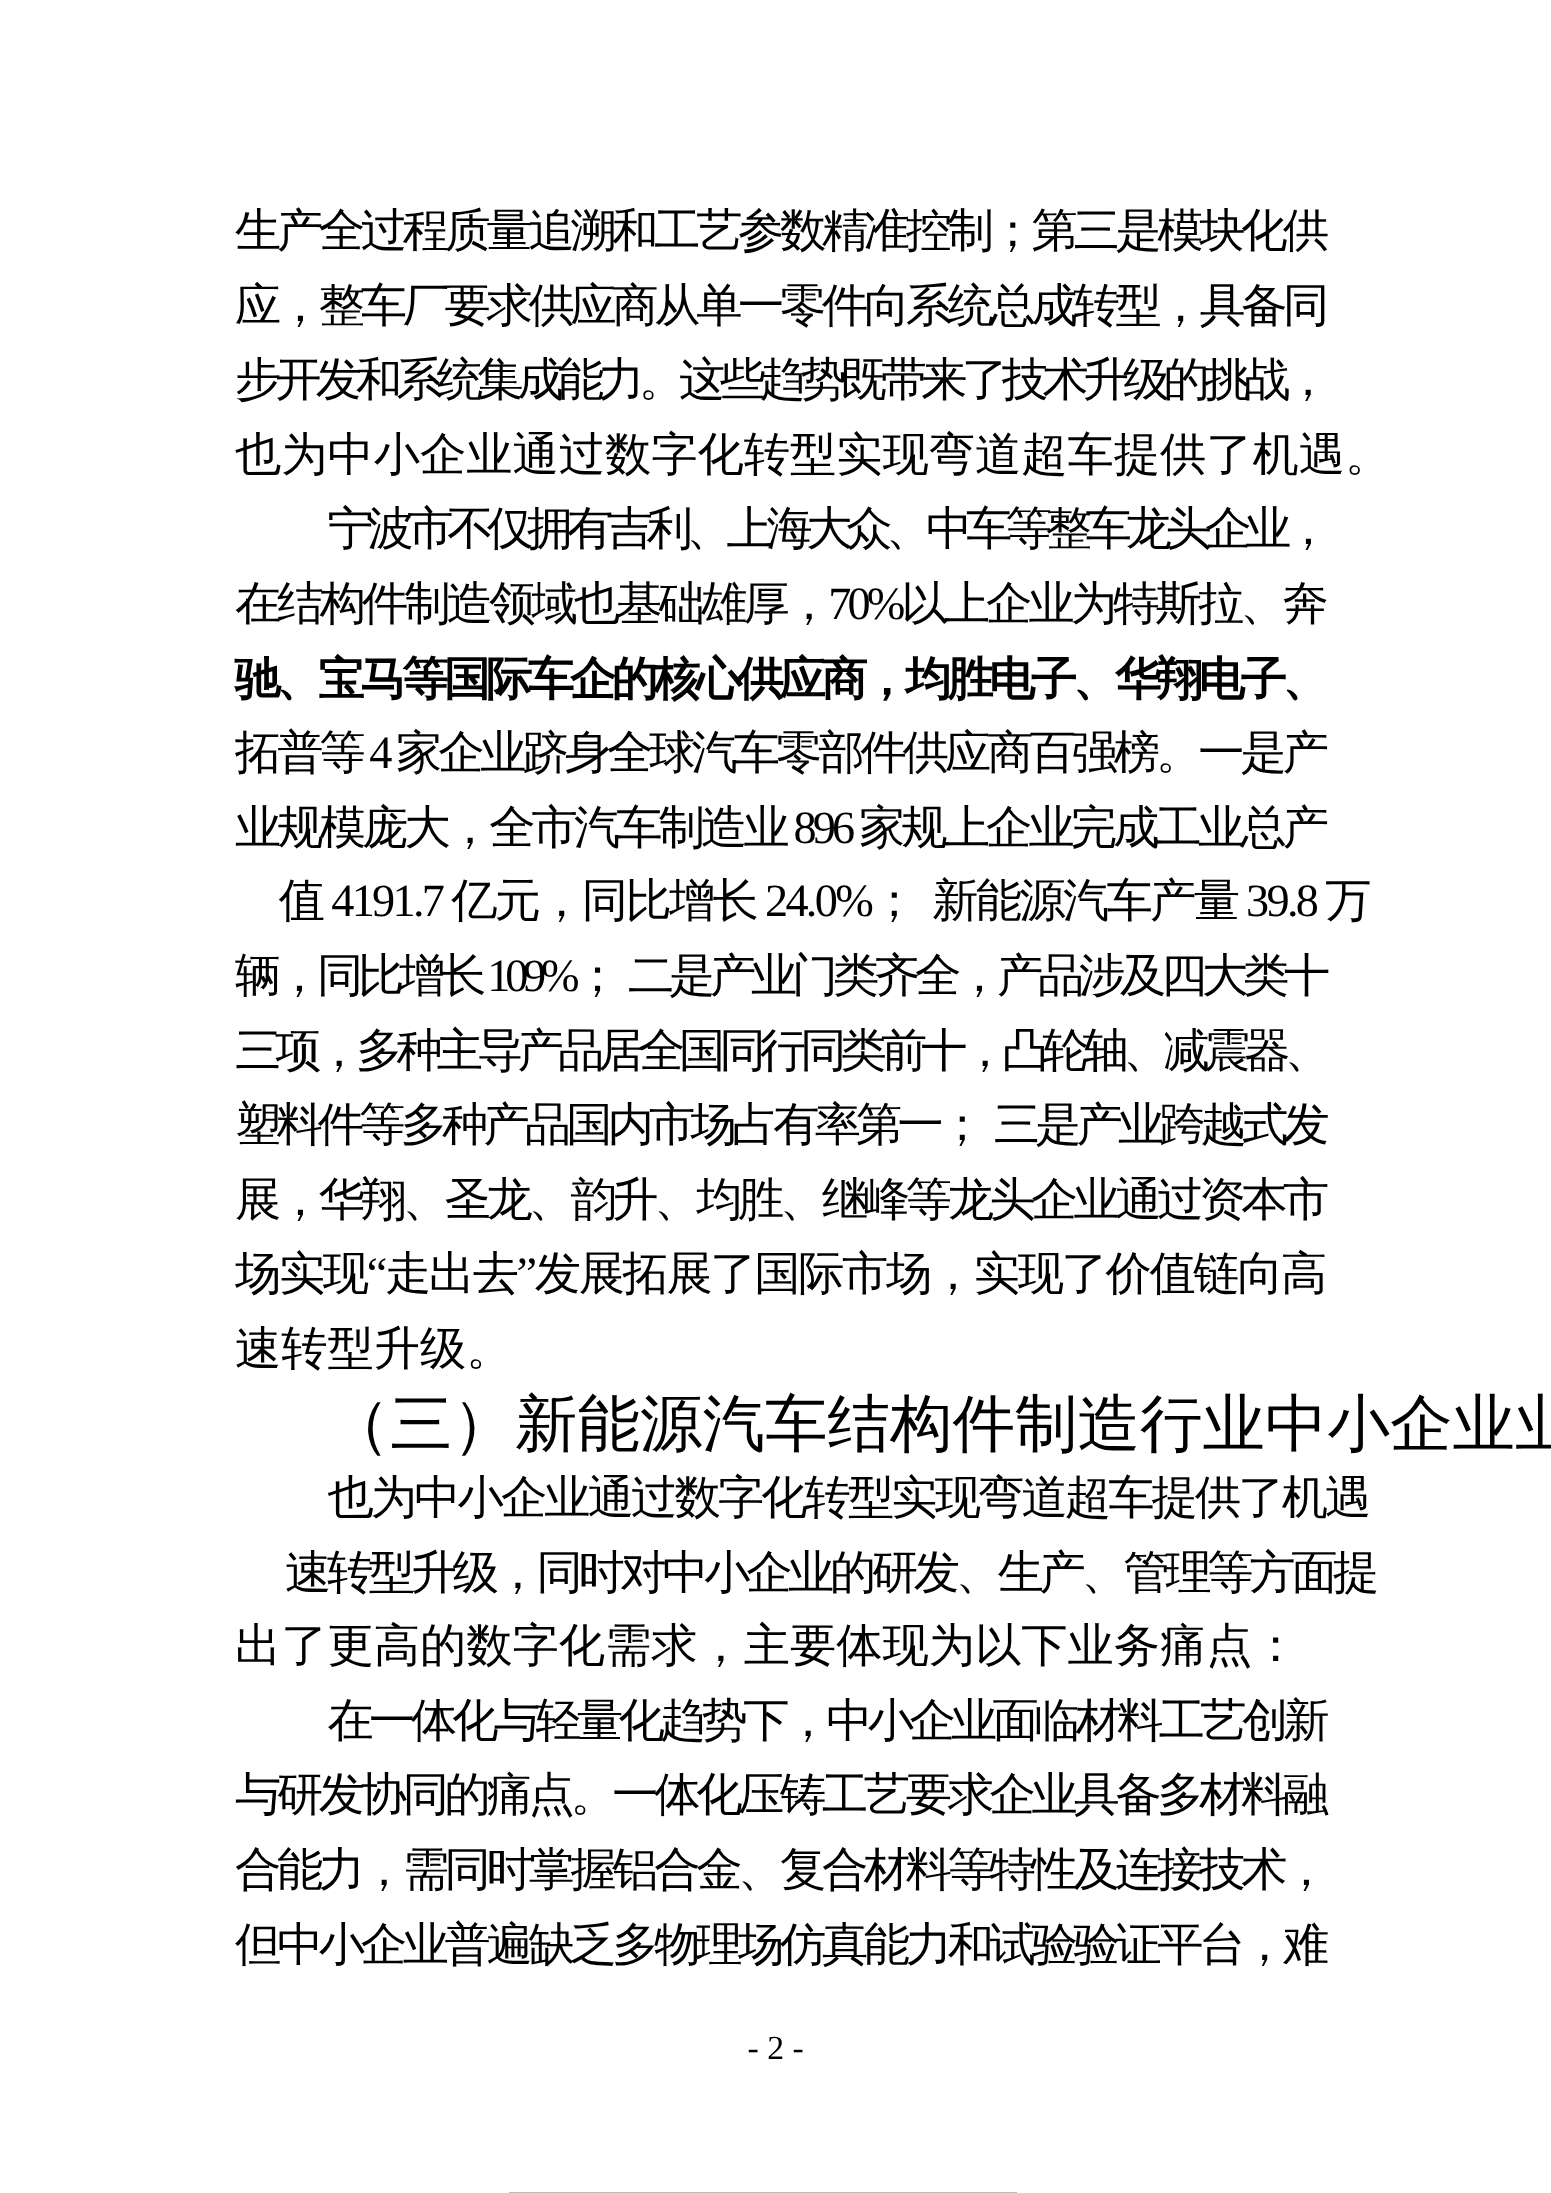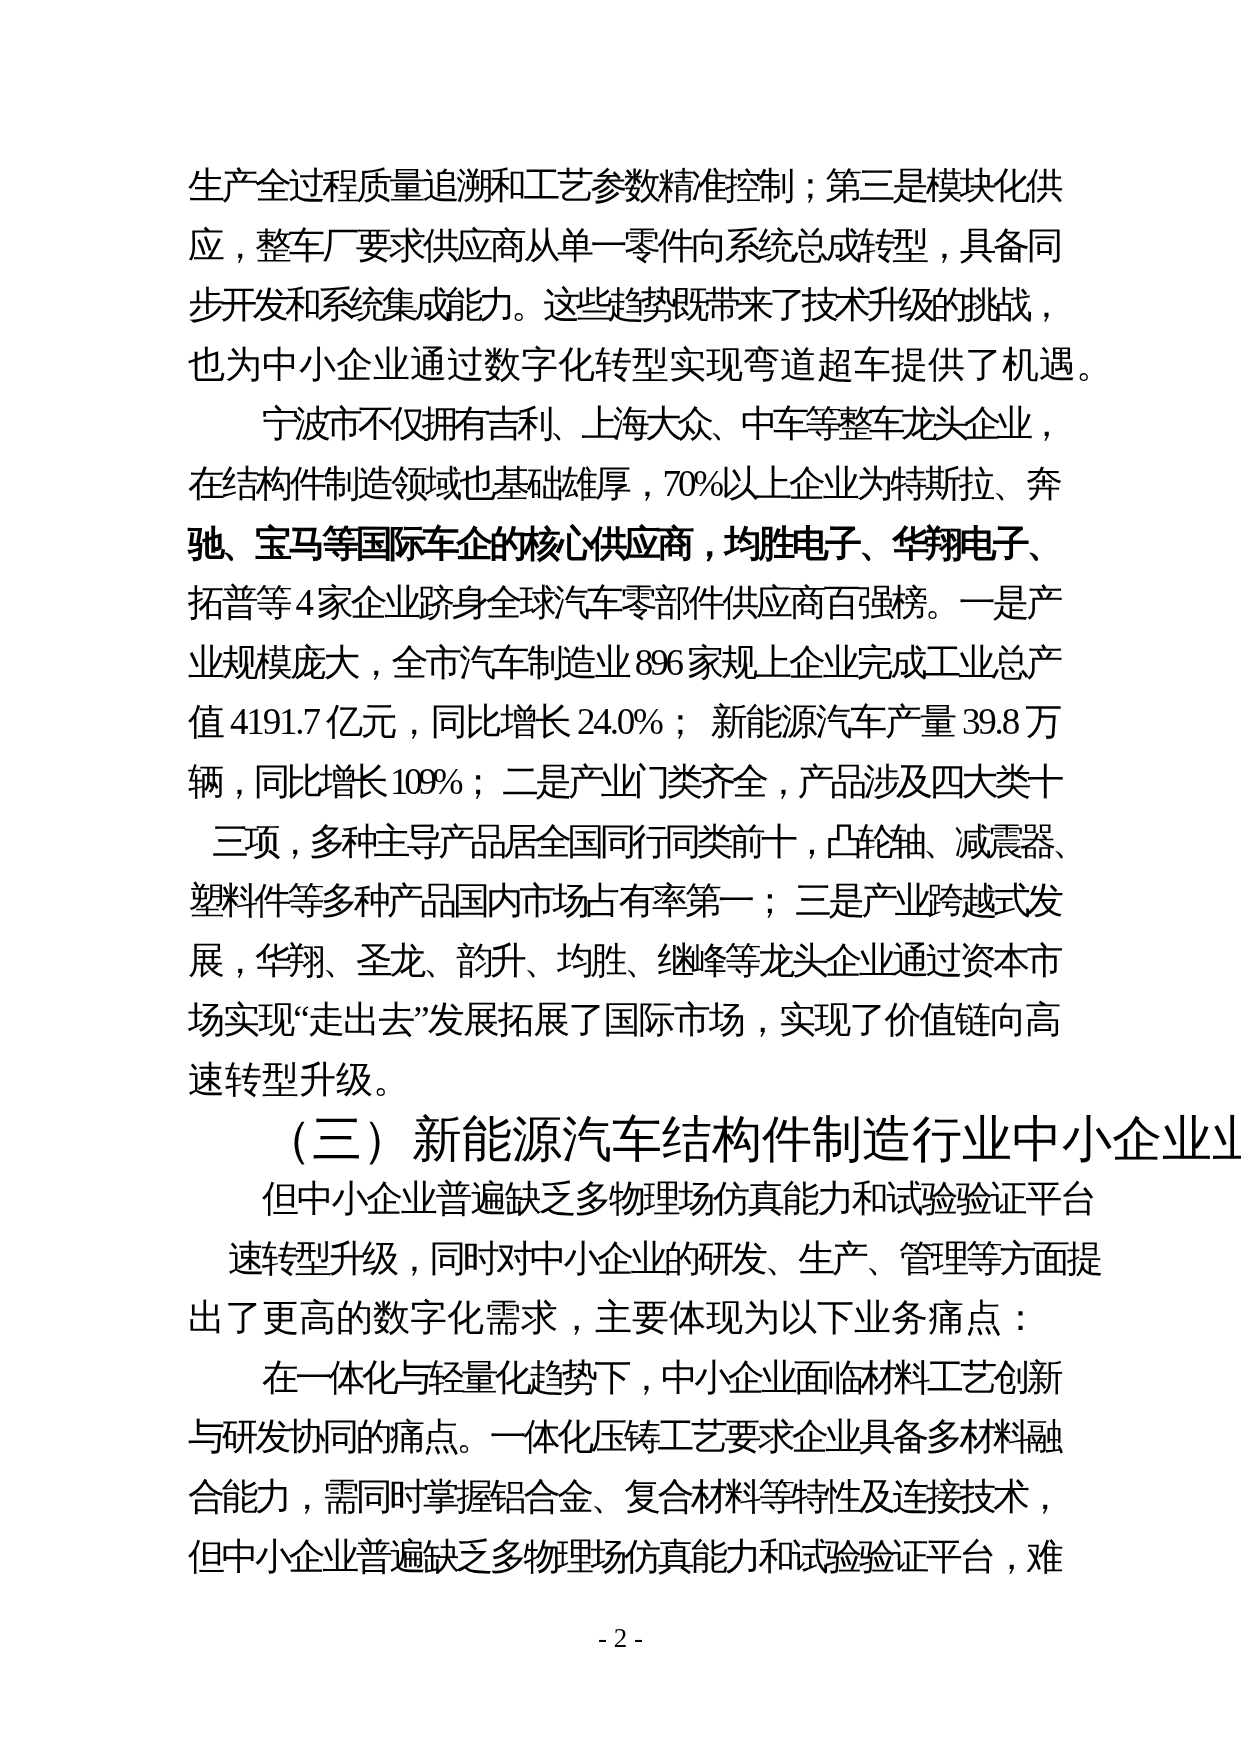--- a/index.html
+++ b/index.html
@@ -44,29 +44,29 @@
   <div class="textblock" id="textblock">
       <div class="tline" style="letter-spacing: -3.46154px;"><span>生产全过程质量追溯和工艺参数精准控制；第三是模块化供</span></div>
       <div class="tline" style="letter-spacing: -3.46154px;"><span>应，整车厂要求供应商从单一零件向系统总成转型，具备同</span></div>
       <div class="tline" style="letter-spacing: -4.7037px;"><span>步开发和系统集成能力。这些趋势既带来了技术升级的挑战，</span></div>
       <div class="tline"><span>也为中小企业通过数字化转型实现弯道超车提供了机遇。</span></div>
       <div class="tline indent" style="letter-spacing: -5.08px;"><span>宁波市不仅拥有吉利、上海大众、中车等整车龙头企业，</span></div>
       <div class="tline" style="letter-spacing: -3.10475px;"><span>在结构件制造领域也基础雄厚，70%以上企业为特斯拉、奔</span></div>
       <div class="tline" style="letter-spacing: -3.46154px; font-weight: bold;"><span>驰、宝马等国际车企的核心供应商，均胜电子、华翔电子、</span></div>
       <div class="tline" style="letter-spacing: -3.21429px;"><span>拓普等 4 家企业跻身全球汽车零部件供应商百强榜。一是产</span></div>
       <div class="tline" style="letter-spacing: -3.10345px;"><span>业规模庞大，全市汽车制造业 896 家规上企业完成工业总产</span></div>
-      <div class="tline" style="letter-spacing: -2.14944px;"><span>值 4191.7 亿元，同比增长 24.0%；  新能源汽车产量 39.8 万</span></div>
+      <div class="tline" style="letter-spacing: -2.14944px; margin-left: 35px;"><span>值 4191.7 亿元，同比增长 24.0%；  新能源汽车产量 39.8 万</span></div>
       <div class="tline" style="letter-spacing: -4.19607px;"><span>辆，同比增长 109%；  二是产业门类齐全，产品涉及四大类十</span></div>
-      <div class="tline" style="letter-spacing: -4.7037px; margin-left: 24px;"><span>三项，多种主导产品居全国同行同类前十，凸轮轴、减震器、</span></div>
+      <div class="tline" style="letter-spacing: -4.7037px;"><span>三项，多种主导产品居全国同行同类前十，凸轮轴、减震器、</span></div>
       <div class="tline" style="letter-spacing: -3.875px;"><span>塑料件等多种产品国内市场占有率第一；  三是产业跨越式发</span></div>
       <div class="tline" style="letter-spacing: -3.46154px; text-decoration: underline;"><span>展，华翔、圣龙、韵升、均胜、继峰等龙头企业通过资本市</span></div>
       <div class="tline" style="letter-spacing: -1.87921px;"><span>场实现“走出去”发展拓展了国际市场，实现了价值链向高</span></div>
       <div class="tline"><span>速转型升级。</span></div>
       <div class="tline bold indent"><span>（三）新能源汽车结构件制造行业中小企业业务痛点</span></div>
-      <div class="tline indent" style="letter-spacing: -2.30435px;"><span>但中小企业普遍缺乏多物理场仿真能力和试验验证平台</span></div>
+      <div class="tline indent" style="letter-spacing: -2.30435px;"><span>也为中小企业通过数字化转型实现弯道超车提供了机遇</span></div>
       <div class="tline" style="letter-spacing: -3.46154px; margin-left: 40px;"><span>速转型升级，同时对中小企业的研发、生产、管理等方面提</span></div>
       <div class="tline"><span>出了更高的数字化需求，主要体现为以下业务痛点：</span></div>
       <div class="tline indent" style="letter-spacing: -3.75px;"><span>在一体化与轻量化趋势下，中小企业面临材料工艺创新</span></div>
       <div class="tline" style="letter-spacing: -3.46154px;"><span>与研发协同的痛点。一体化压铸工艺要求企业具备多材料融</span></div>
       <div class="tline" style="letter-spacing: -3.46154px; text-align: right;"><span>合能力，需同时掌握铝合金、复合材料等特性及连接技术，</span></div>
       <div class="tline" style="letter-spacing: -3.46154px;"><span>但中小企业普遍缺乏多物理场仿真能力和试验验证平台，难</span></div>
     </div>
   <div class="footer">- 2 -</div>
 </div>
 

